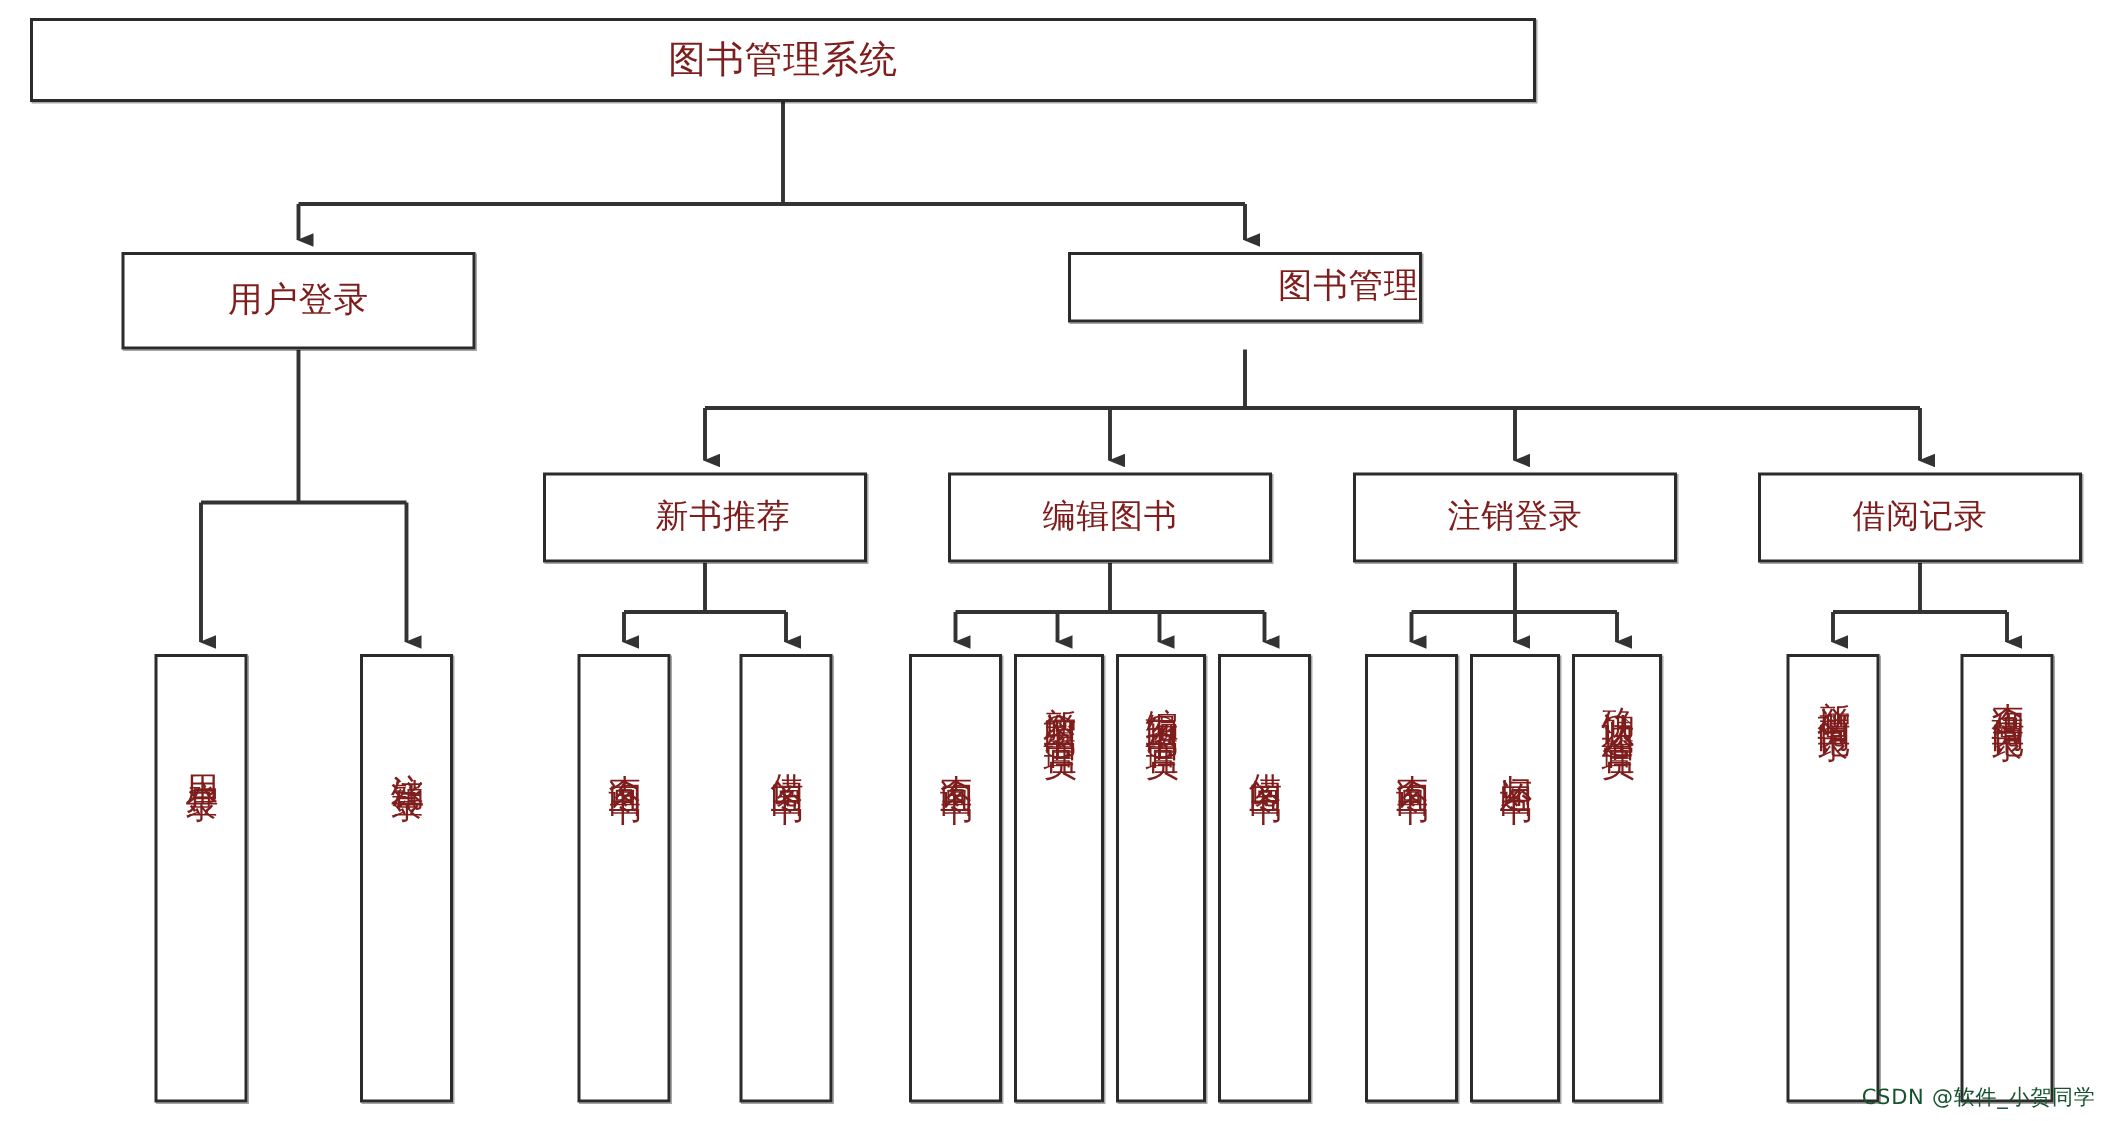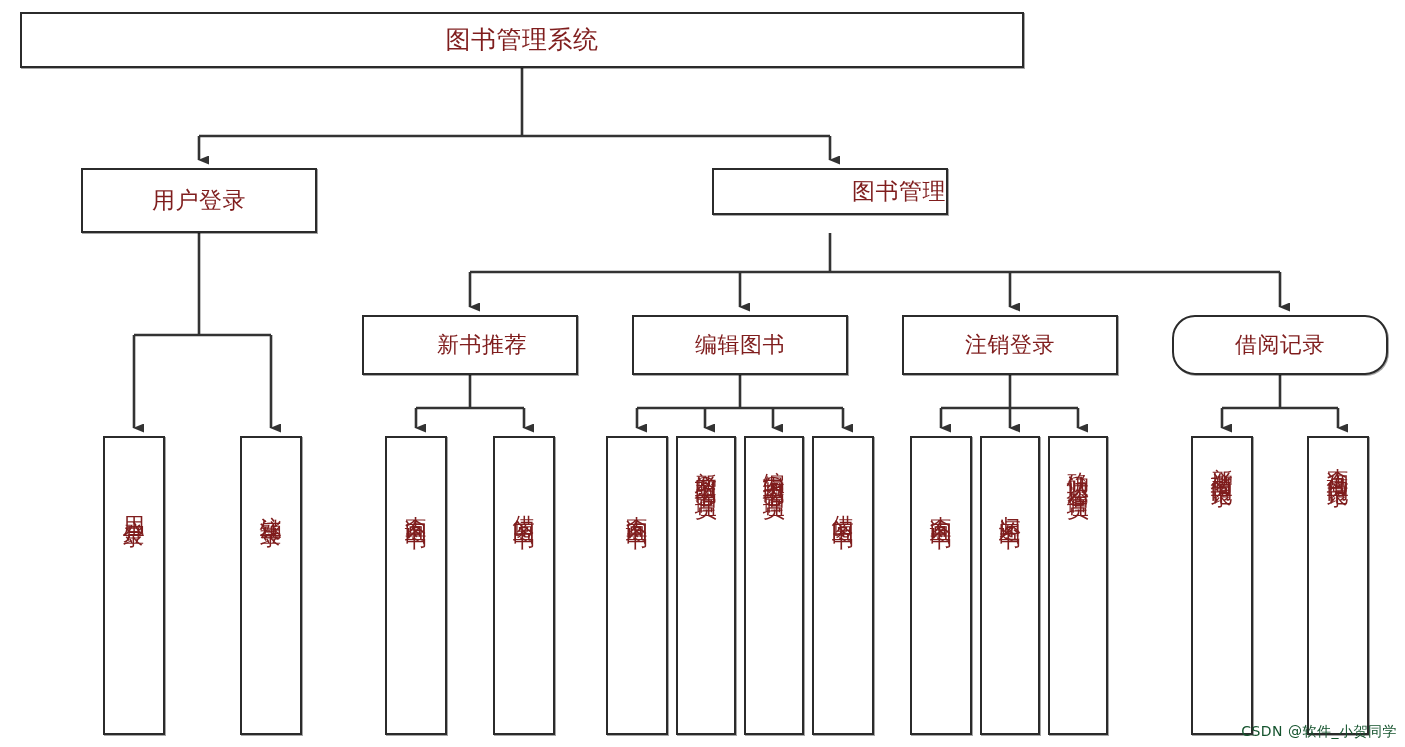--- a/index.html
+++ b/index.html
@@ -143,21 +143,21 @@
 
   <div class="node level-2" style="left:362px; top:315px; width:216px; height:60px;padding-left:24px;">
     <span class="node-label">新书推荐</span>
   </div>
   <div class="node level-2" style="left:632px; top:315px; width:216px; height:60px;">
     <span class="node-label">编辑图书</span>
   </div>
   <div class="node level-2" style="left:902px; top:315px; width:216px; height:60px;">
     <span class="node-label">注销登录</span>
   </div>
-  <div class="node level-2" style="left:1172px; top:315px; width:216px; height:60px;border-radius:23px;">
+  <div class="node level-2" style="left:1172px; top:315px; width:216px; height:60px;">
     <span class="node-label">借阅记录</span>
   </div>
 
   <div class="node leaf mid" style="left:103px; top:436px; width:62px; height:299px;">
     <span class="node-label">用户登录</span>
   </div>
   <div class="node leaf mid" style="left:240px; top:436px; width:62px; height:299px;">
     <span class="node-label">注销登录</span>
   </div>
 

